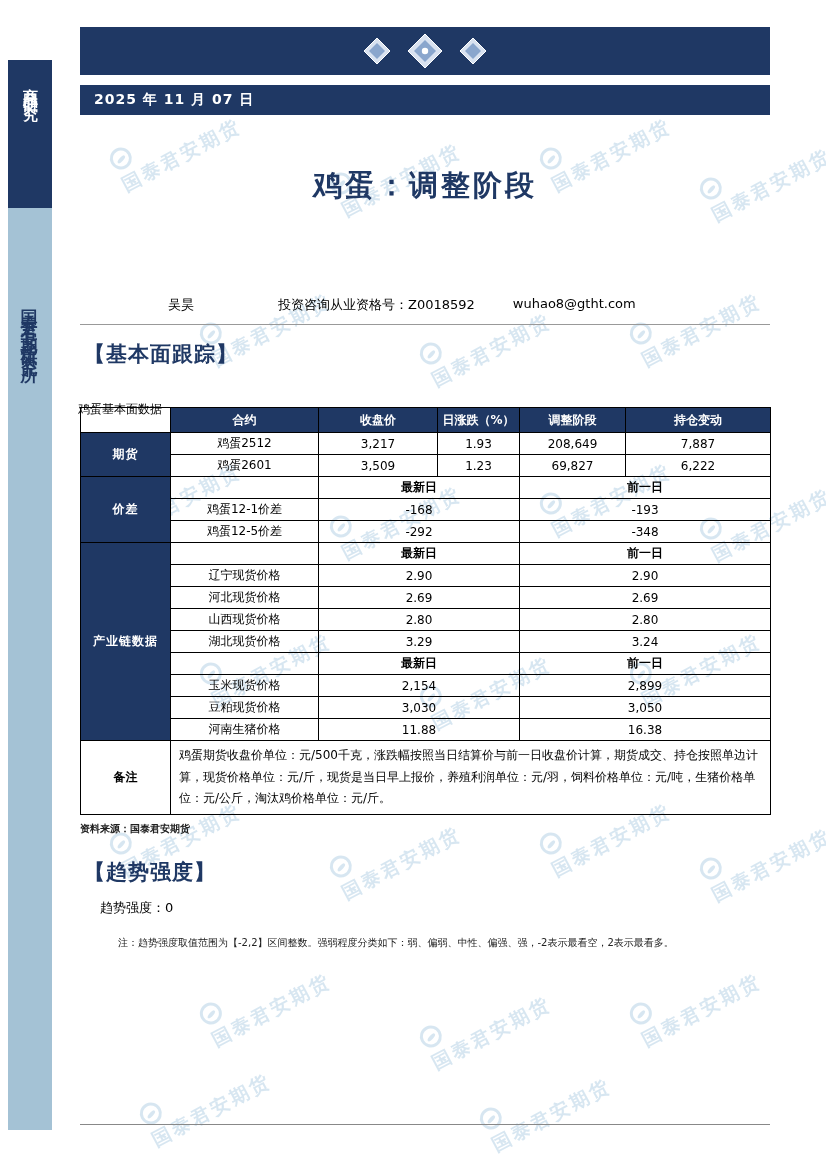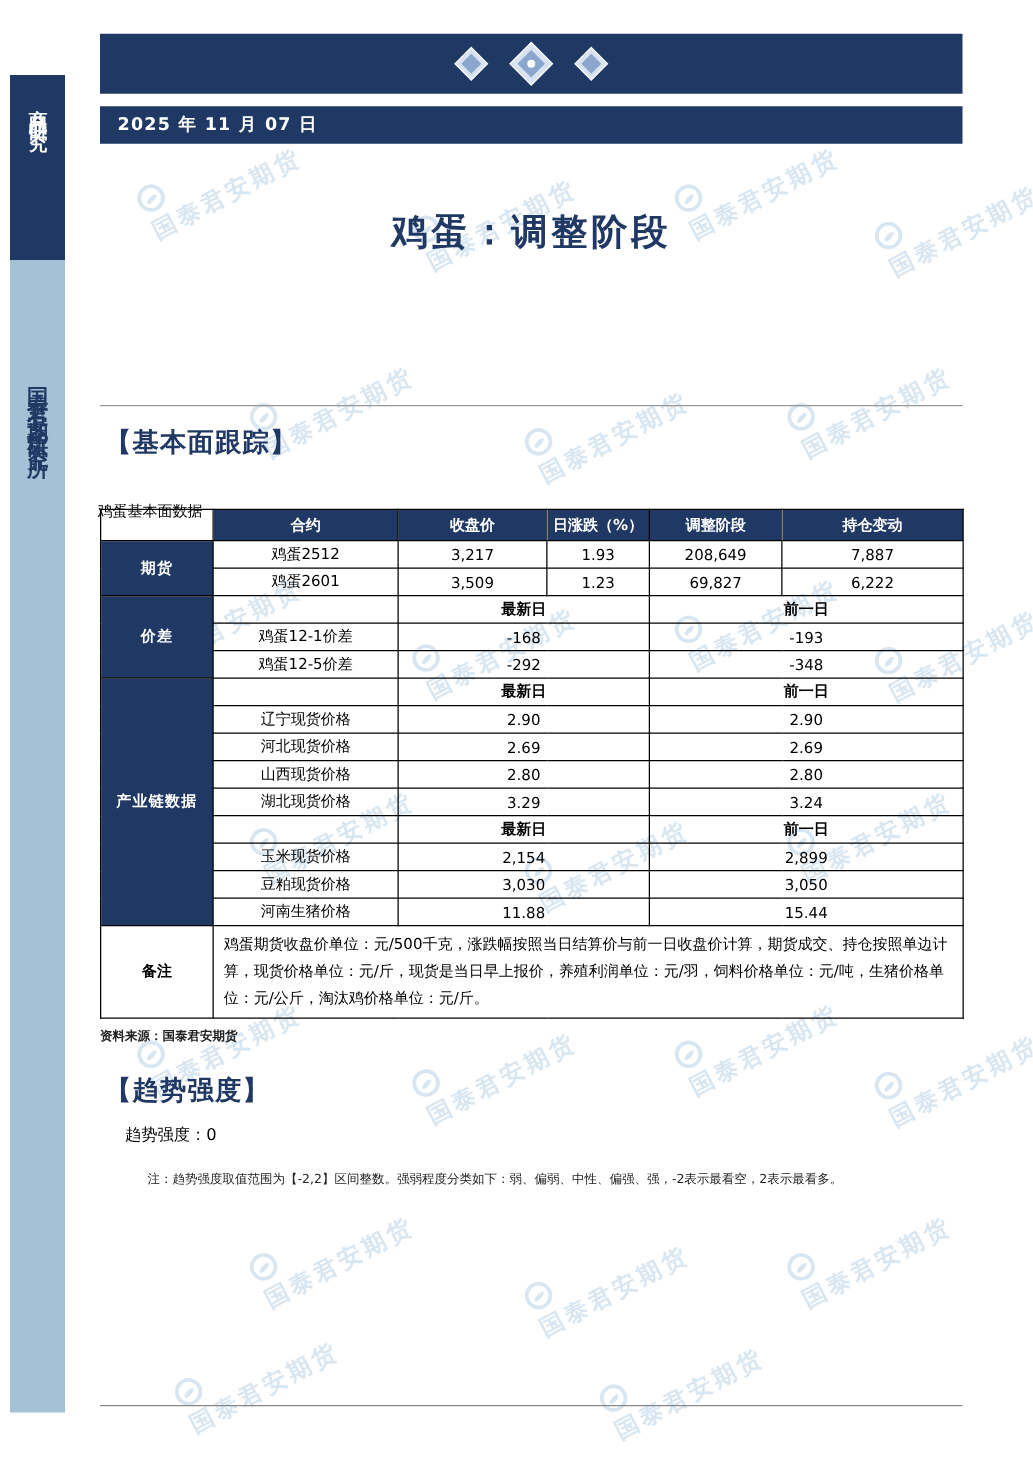--- a/index.html
+++ b/index.html
@@ -208,20 +208,25 @@
   <div class="sidebar-bottom">
     <span class="vtext">国泰君安期货研究所</span>
   </div>
 
   <div class="date-bar">
     <span>2025 年 11 月 07 日</span>
   </div>
 
   <div class="report-title">鸡蛋：调整阶段</div>
 
+  <div class="author-row">
+    <span class="author-name">吴昊</span>
+    <span class="author-qual">投资咨询从业资格号：Z0018592</span>
+    <span class="author-email">wuhao8@gtht.com</span>
+  </div>
   <div class="author-rule"></div>
 
   <div class="sec-head fund">【基本面跟踪】</div>
   <div class="table-caption">鸡蛋基本面数据</div>
 
   <table class="fund-table">
     <colgroup>
       <col style="width:90px">
         <col style="width:148px">
         <col style="width:119px">
@@ -309,21 +314,21 @@
         <td colspan="2">2,899</td>
       </tr>
       <tr>
         <td>豆粕现货价格</td>
         <td colspan="2">3,030</td>
         <td colspan="2">3,050</td>
       </tr>
       <tr>
         <td>河南生猪价格</td>
         <td colspan="2">11.88</td>
-        <td colspan="2">15.44</td>
+        <td colspan="2">16.38</td>
       </tr>
 
       <tr>
         <th class="note-group">备注</th>
         <td class="note-cell" colspan="5">鸡蛋期货收盘价单位：元/500千克，涨跌幅按照当日结算价与前一日收盘价计算，期货成交、持仓按照单边计算，现货价格单位：元/斤，现货是当日早上报价，养殖利润单位：元/羽，饲料价格单位：元/吨，生猪价格单位：元/公斤，淘汰鸡价格单位：元/斤。</td>
       </tr>
     </tbody>
   </table>
 
   <div class="source-line">资料来源：国泰君安期货</div>

